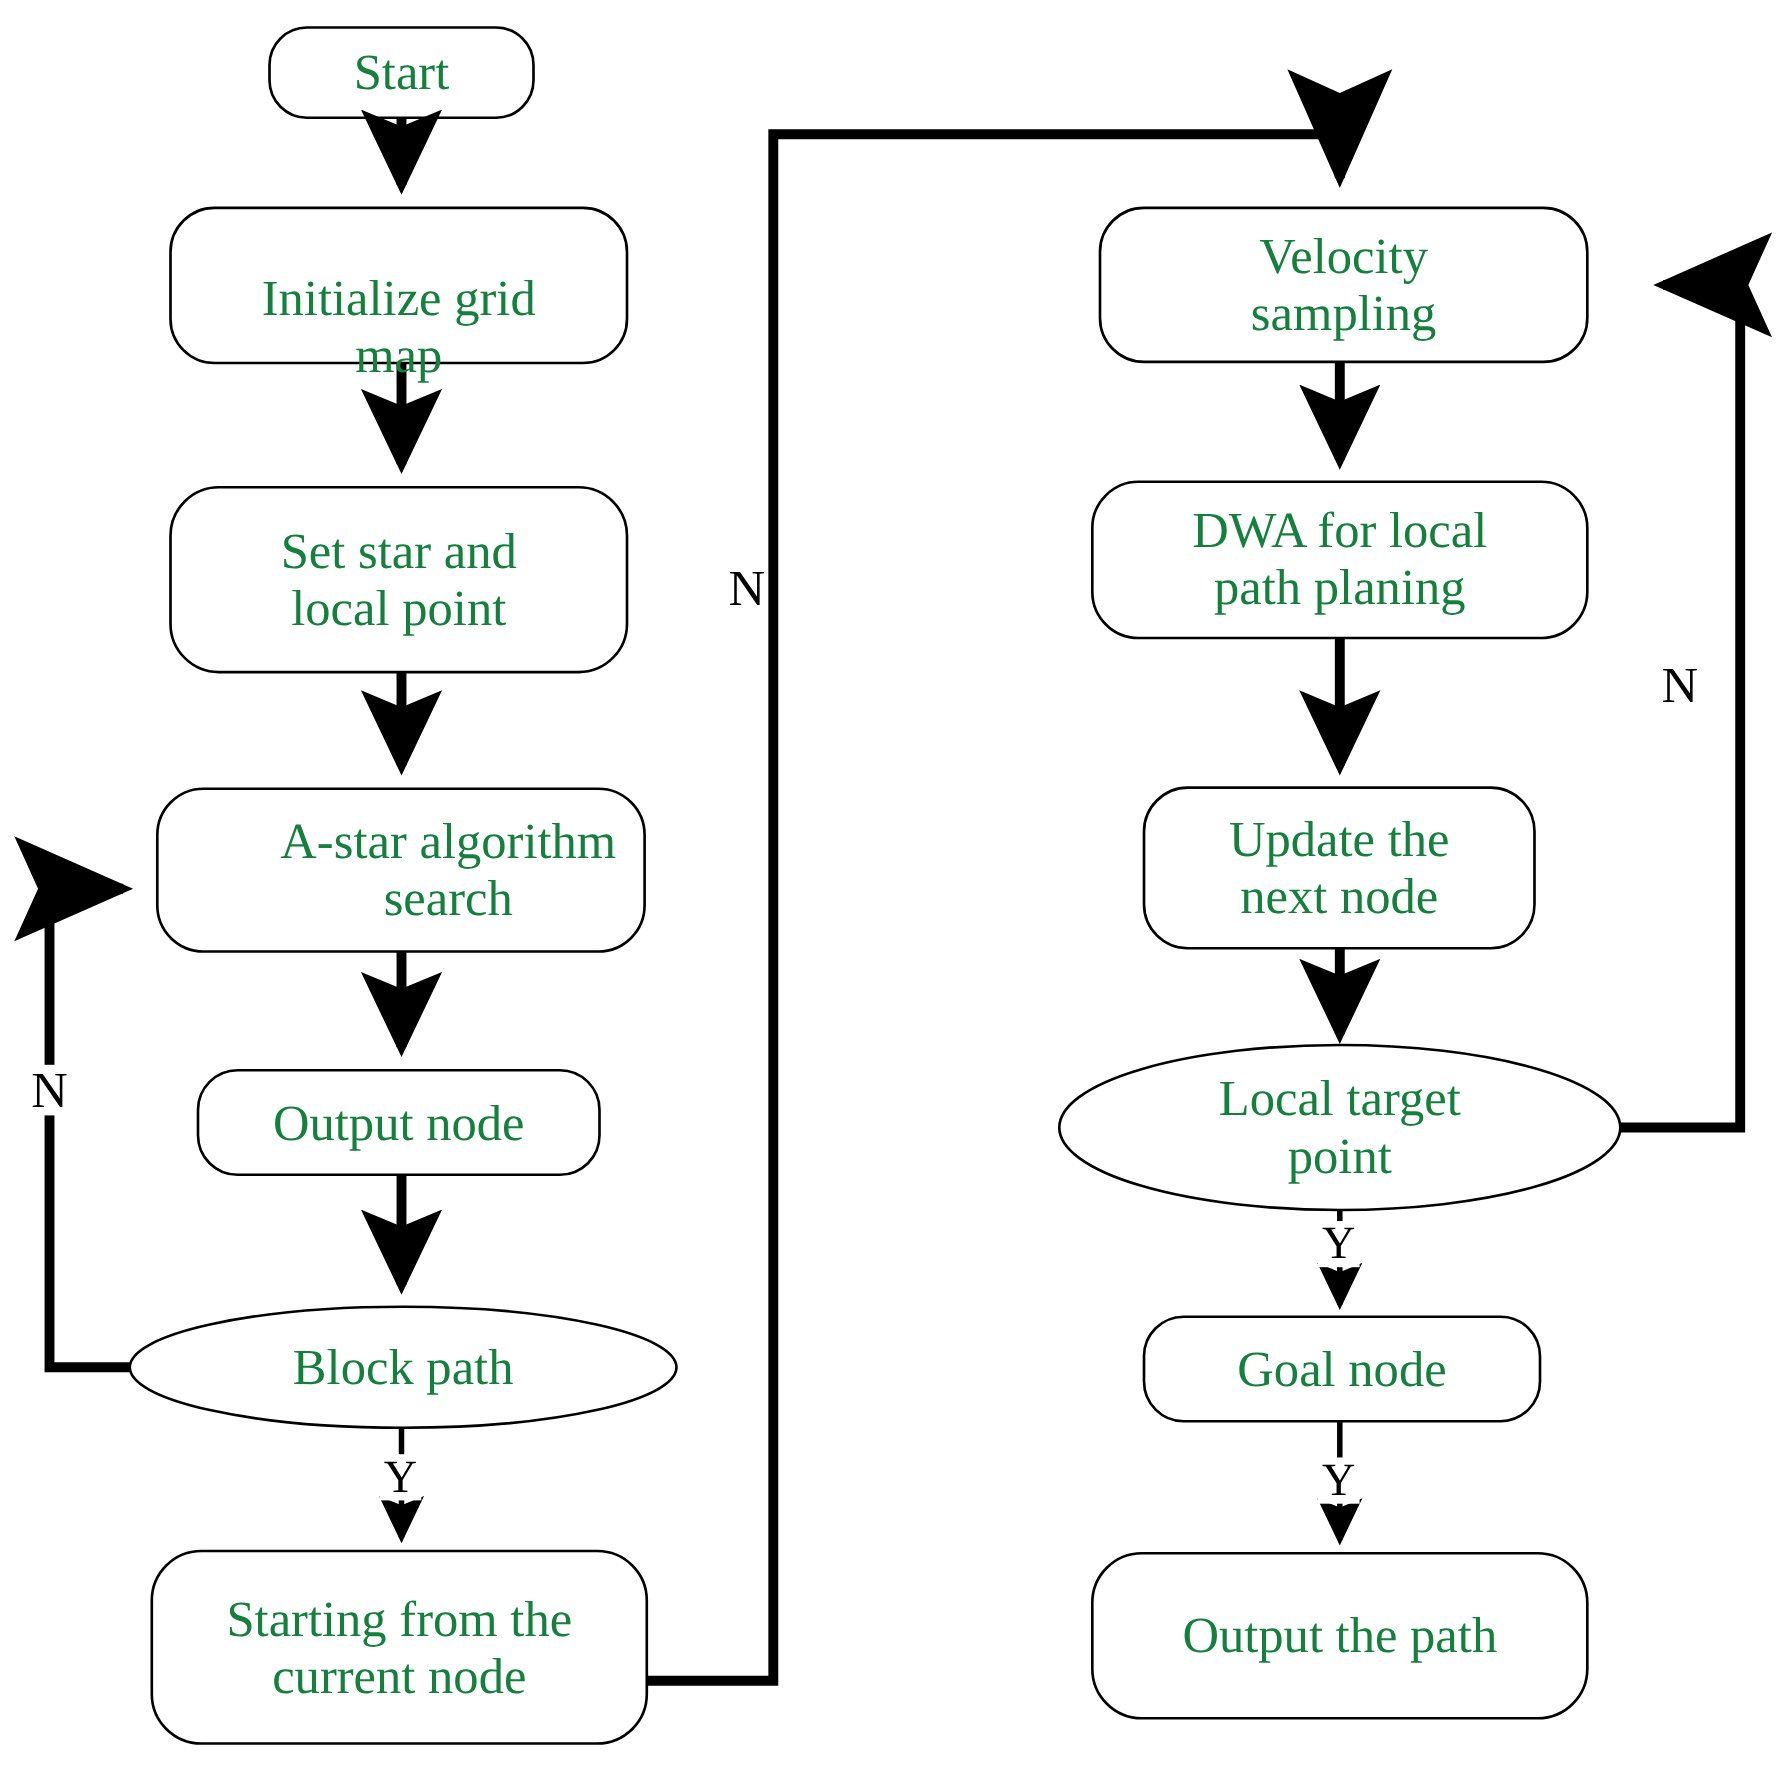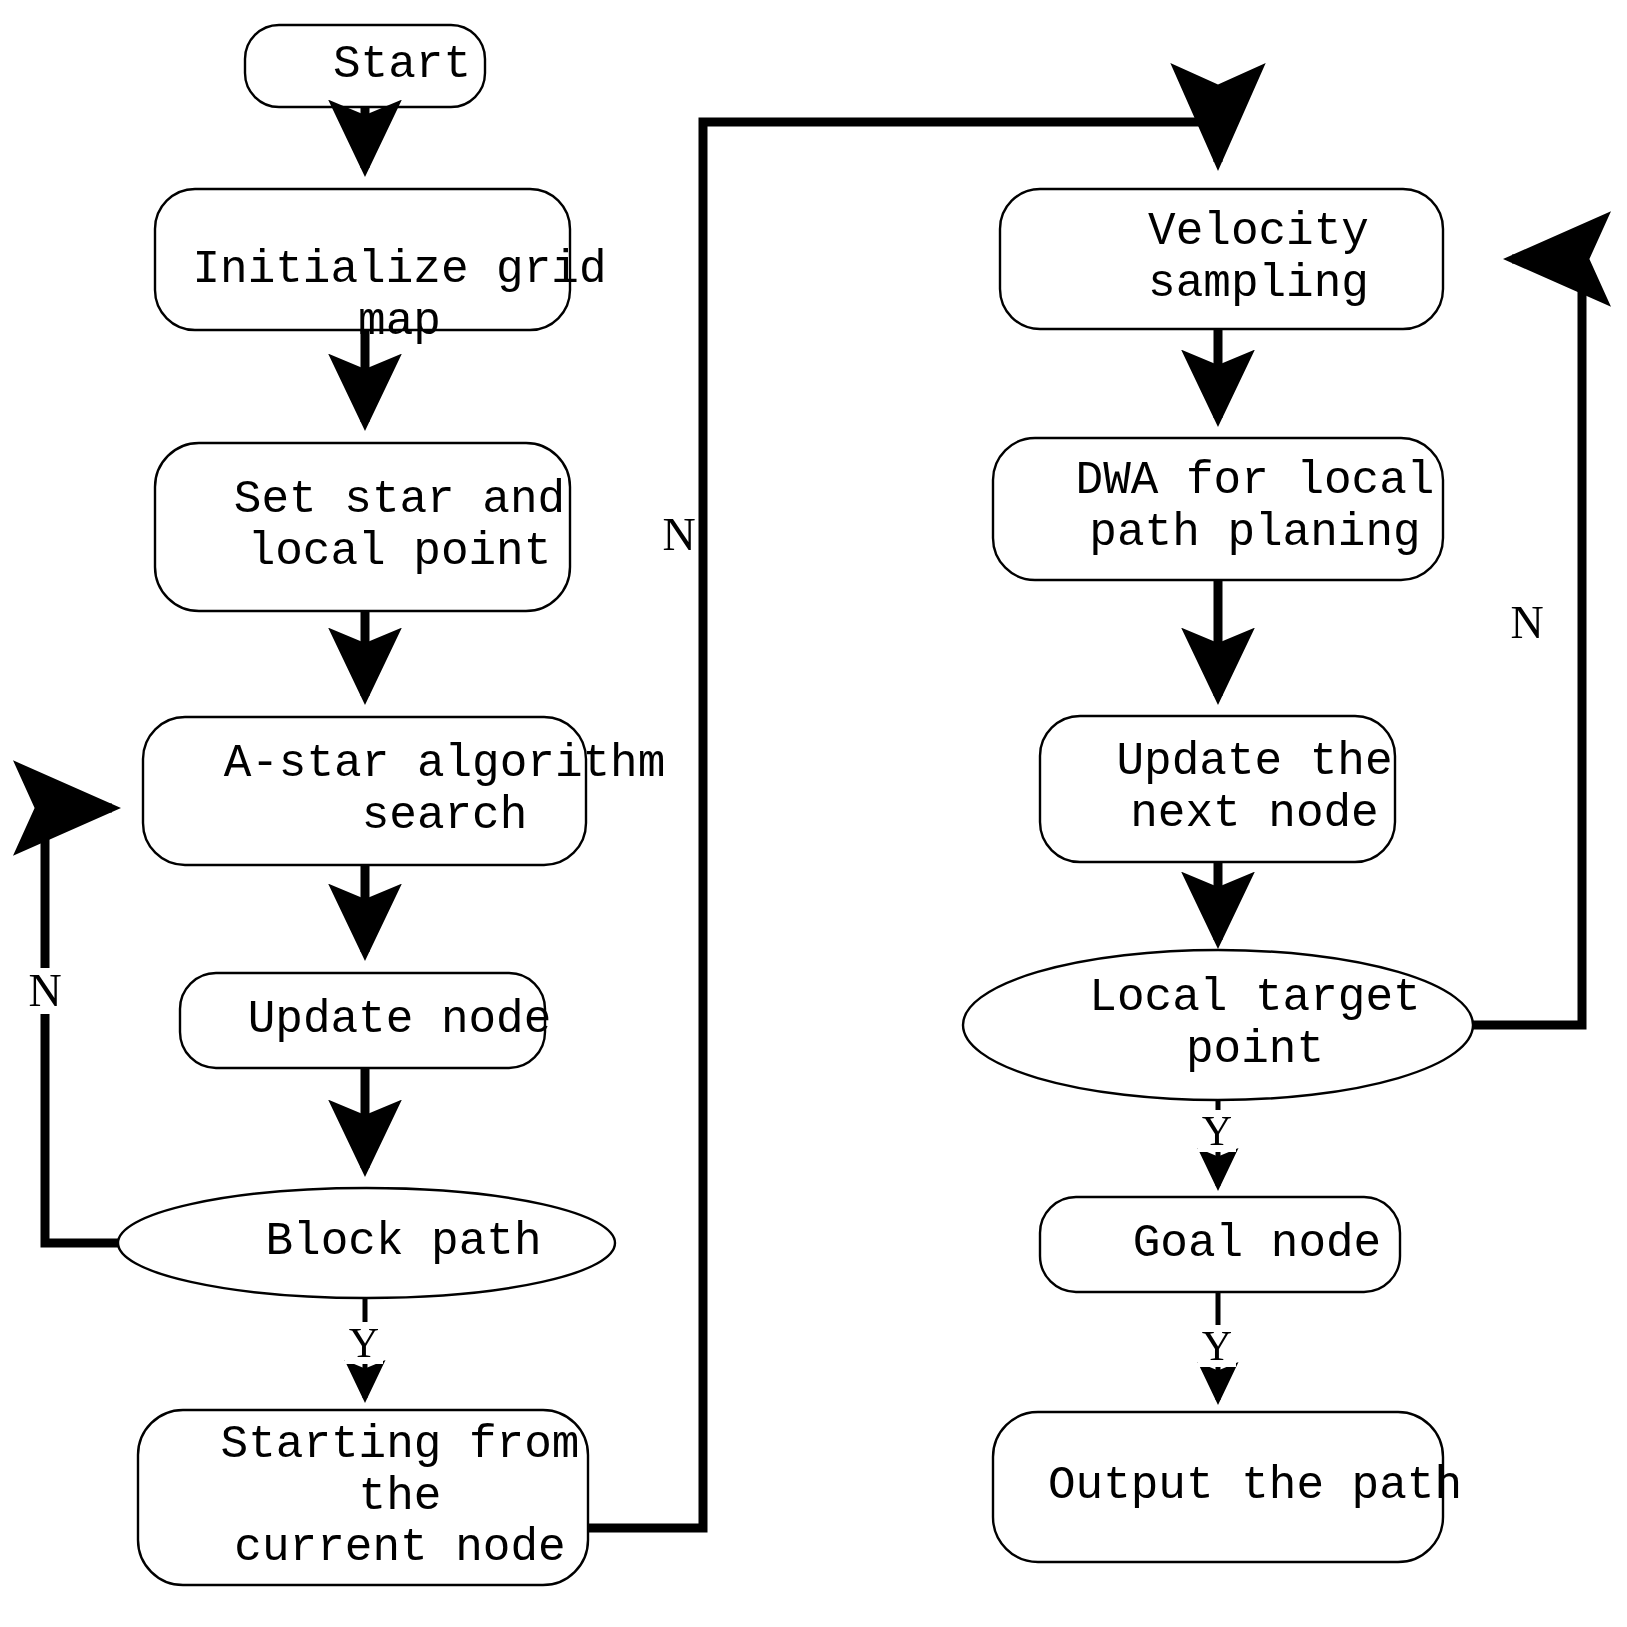--- a/index.html
+++ b/index.html
@@ -23,26 +23,25 @@
     width: 1627px;
     height: 1627px;
     overflow: visible;
   }
   .node-label {
     position: absolute;
     display: flex;
     align-items: center;
     justify-content: center;
     text-align: center;
-    color: #000000;
-    font-family: Liberation Mono, monospace;
+    color: #15803d;
+    font-family: Liberation Serif, serif;
     line-height: 1.12;
     white-space: pre-line;
     pointer-events: none;
-    padding-left: 37px;
   }
   .edge-label {
     position: absolute;
     color: #000000;
     font-family: "Liberation Serif", "DejaVu Serif", serif;
     background: #ffffff;
     text-align: center;
     line-height: 1;
     pointer-events: none;
   }
@@ -125,21 +124,21 @@
 
   <div class="node-label" style="left:155px; top:189px; width:415px; height:144px; font-size:46px;margin-top:36px;">Initialize grid
 map</div>
 
   <div class="node-label" style="left:155px; top:443px; width:415px; height:168px; font-size:46px;">Set star and
 local point</div>
 
   <div class="node-label" style="left:143px; top:717px; width:443px; height:148px; font-size:46px;margin-left:43px;">A-star algorithm
 search</div>
 
-  <div class="node-label" style="left:180px; top:973px; width:365px; height:95px; font-size:46px;">Update node</div>
+  <div class="node-label" style="left:180px; top:973px; width:365px; height:95px; font-size:46px;">Output node</div>
 
   <div class="node-label" style="left:118px; top:1188px; width:497px; height:110px; font-size:46px;">Block path</div>
 
   <div class="node-label" style="left:138px; top:1410px; width:450px; height:175px; font-size:46px;">Starting from the
 current node</div>
 
   <div class="node-label" style="left:1000px; top:189px; width:443px; height:140px; font-size:46px;">Velocity
 sampling</div>
 
   <div class="node-label" style="left:993px; top:437px; width:450px; height:142px; font-size:46px;">DWA for local

